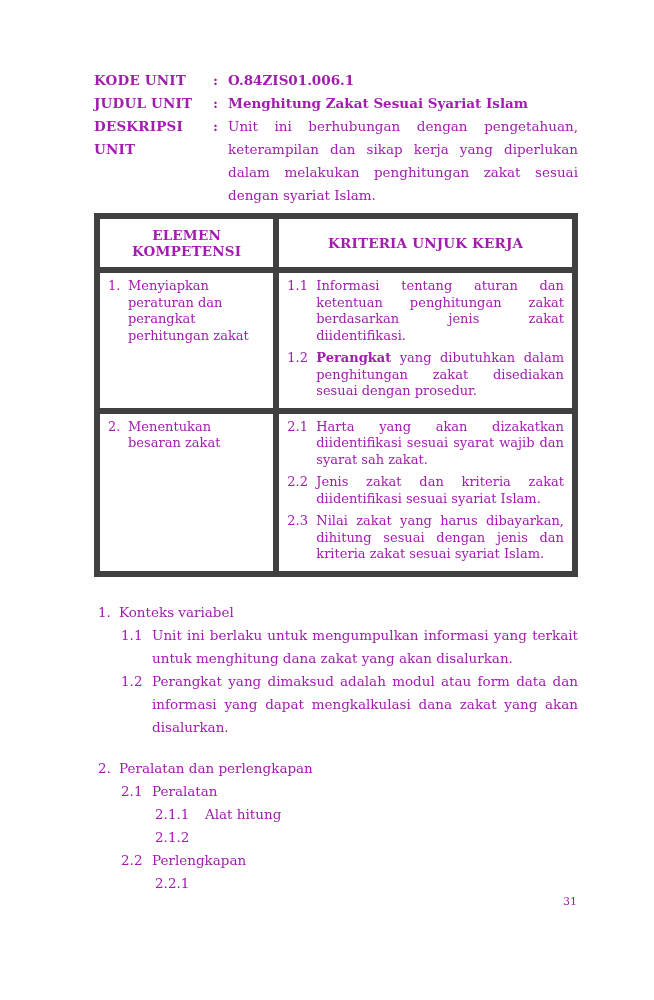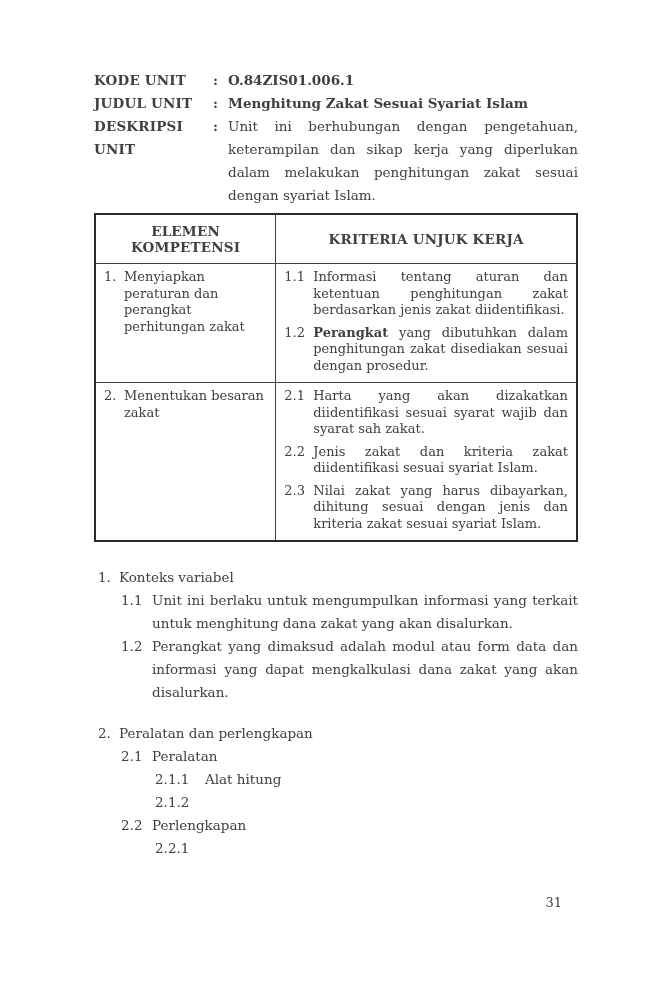--- a/index.html
+++ b/index.html
@@ -2,41 +2,41 @@
 <html><head>
 <meta charset="utf-8">
 <style>
   html, body { margin:0; padding:0; background:#ffffff; }
   .page {
     position: relative;
     width: 654px;
     height: 1000px;
     background: #ffffff;
     font-family: "DejaVu Serif", serif;
-    color: #404040;
+    color: #a21caf;
     box-sizing: border-box;
     padding: 69px 76px 0 94px;
     overflow: hidden;
   }
   
   .hrow { display: flex; font-size: 13.5px; line-height: 23px; }
   .hlabel { width: 119px; flex-shrink: 0; font-weight: bold; letter-spacing: .2px; }
   .hsep   { width: 15px;  flex-shrink: 0; font-weight: bold; }
   .hvalue { flex: 1; text-align: justify; }
   .bold   { font-weight: bold; }
 
   
   table.comp {
     border-collapse: collapse;
     width: 100%;
     margin-top: 6px;
     border: 2px solid #2b2b2b;
     table-layout: fixed;
   }
-  table.comp th, table.comp td { border: 1px solid #404040; }
+  table.comp th, table.comp td { border: 6px solid #404040; }
   table.comp th {
     font-size: 13.5px;
     font-weight: bold;
     text-align: center;
     padding: 8px 4px;
     letter-spacing: .2px;
   }
   table.comp td {
     vertical-align: top;
     font-size: 13px;
@@ -64,22 +64,22 @@
   .b2 { flex: 1; text-align: justify; }
   .row-l3 { display: flex; margin-left: 61px; }
   .n3 { width: 50px; flex-shrink: 0; }
   .b3 { flex: 1; text-align: left; }
   .gap-before { margin-top: 18px; }
 
   
   .page-number {
     position: absolute;
     top: 895px;
-    right: 92px;
-    font-size: 13px;
+    right: 77px;
+    font-size: 11px;
   }
 </style>
 </head>
 <body>
 
 <div class="page">
 
   <div>
     <div class="hrow">
       <span class="hlabel">KODE UNIT</span>

